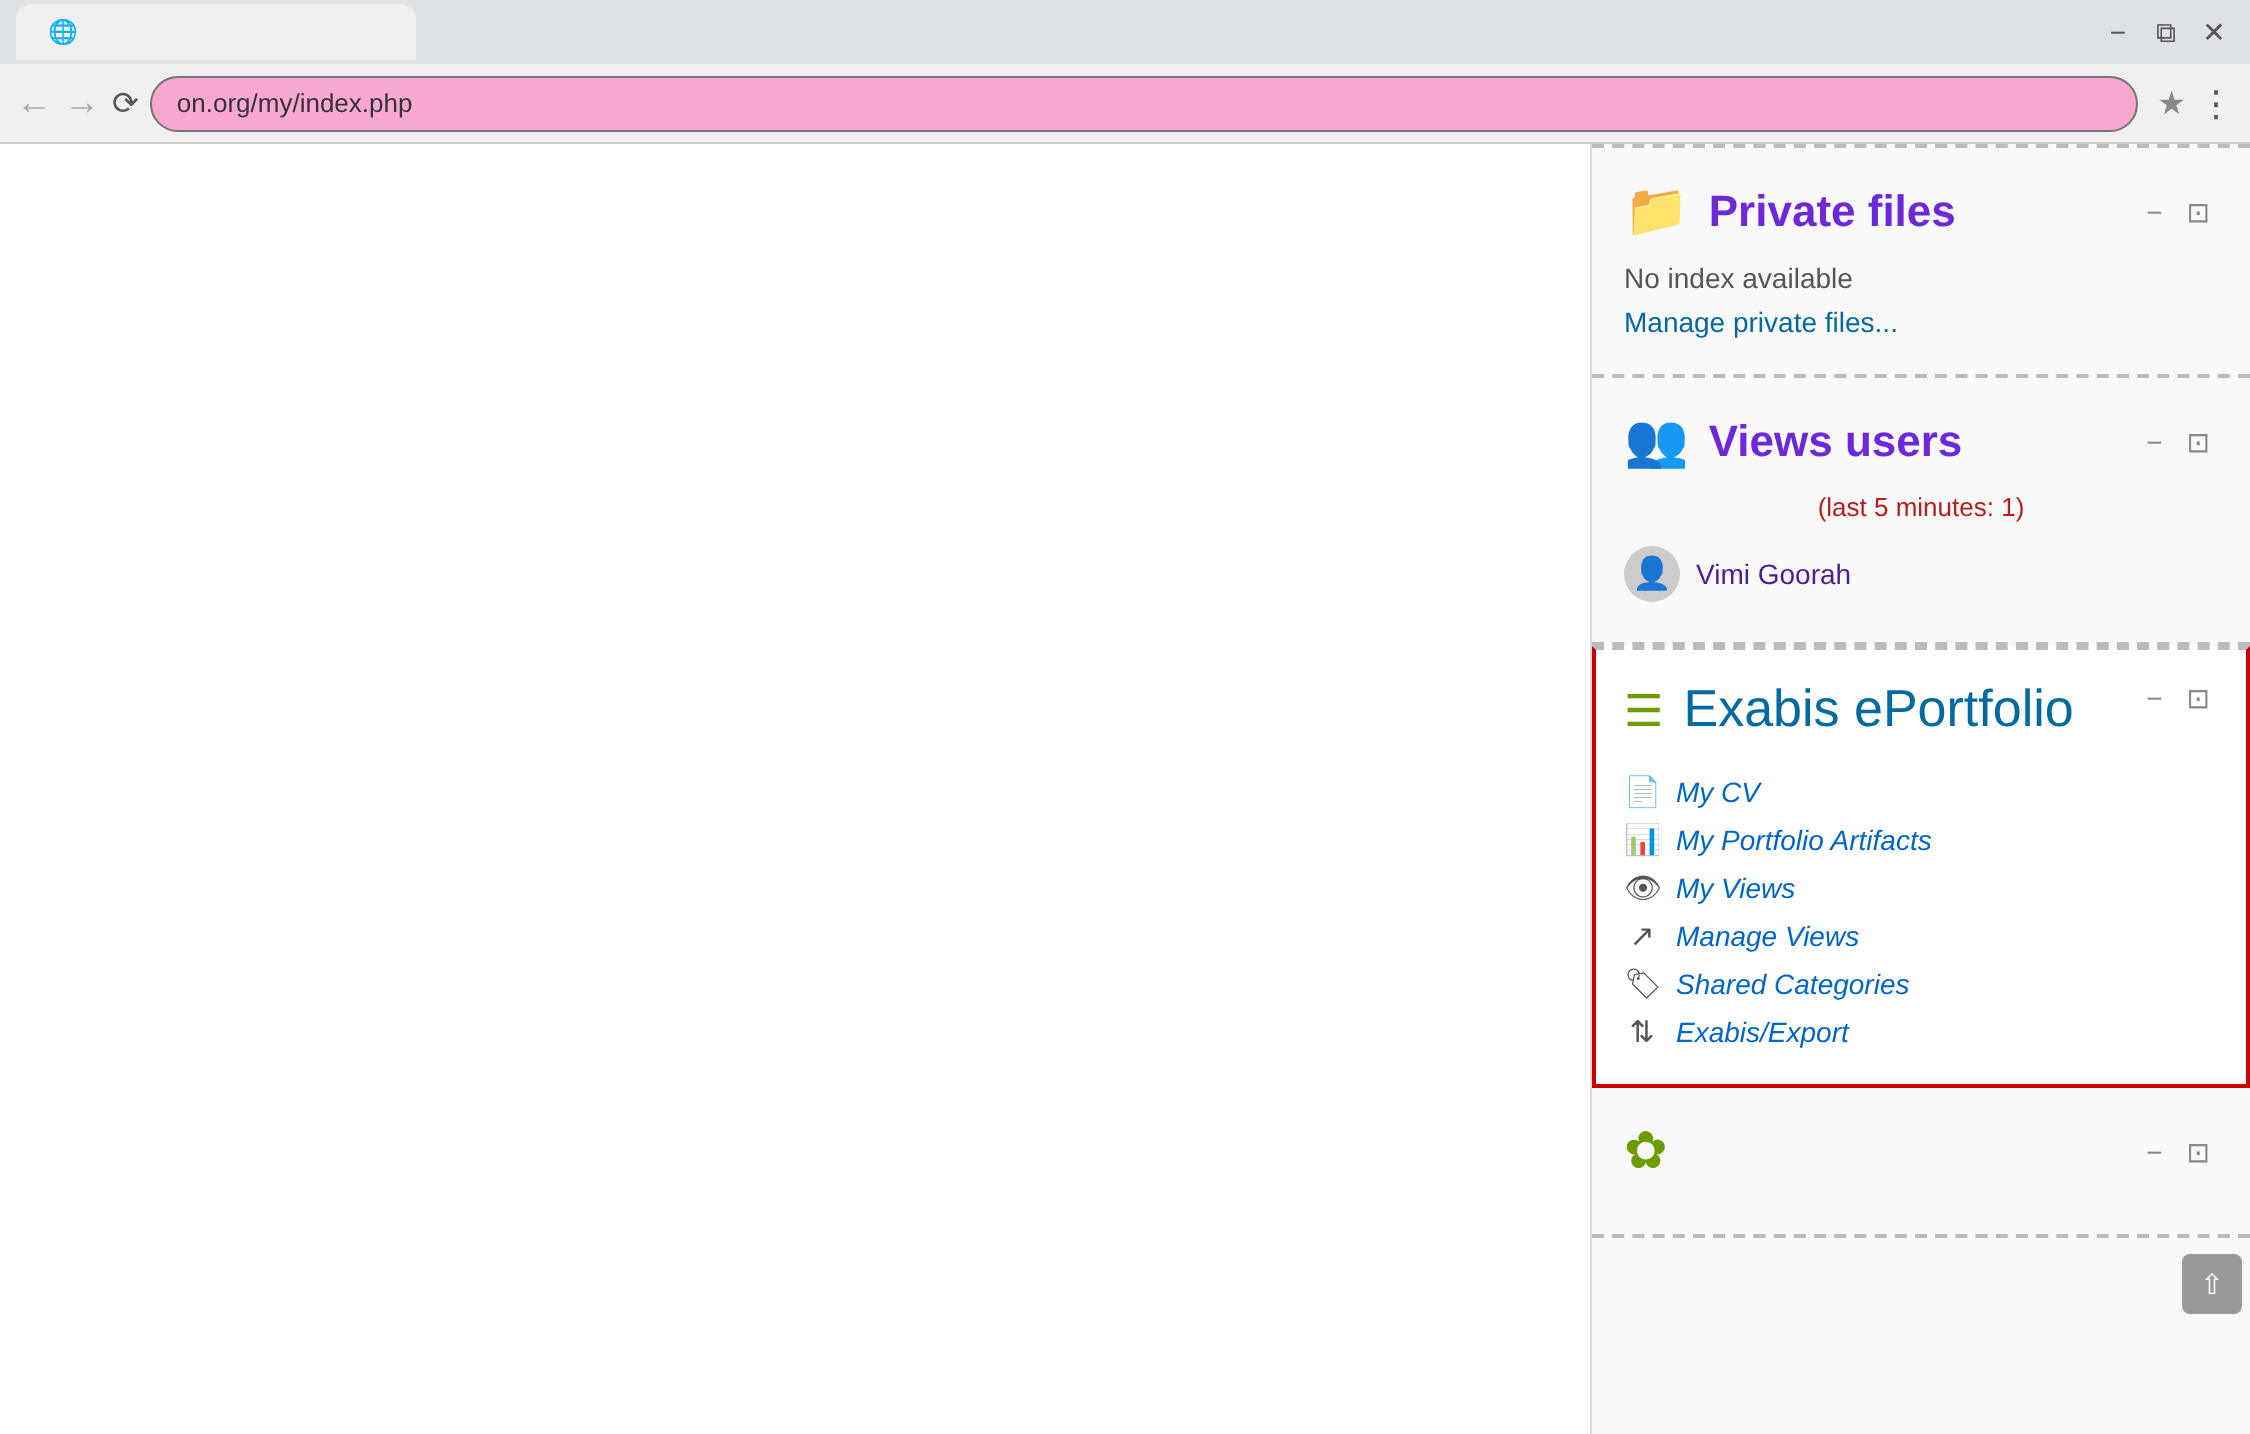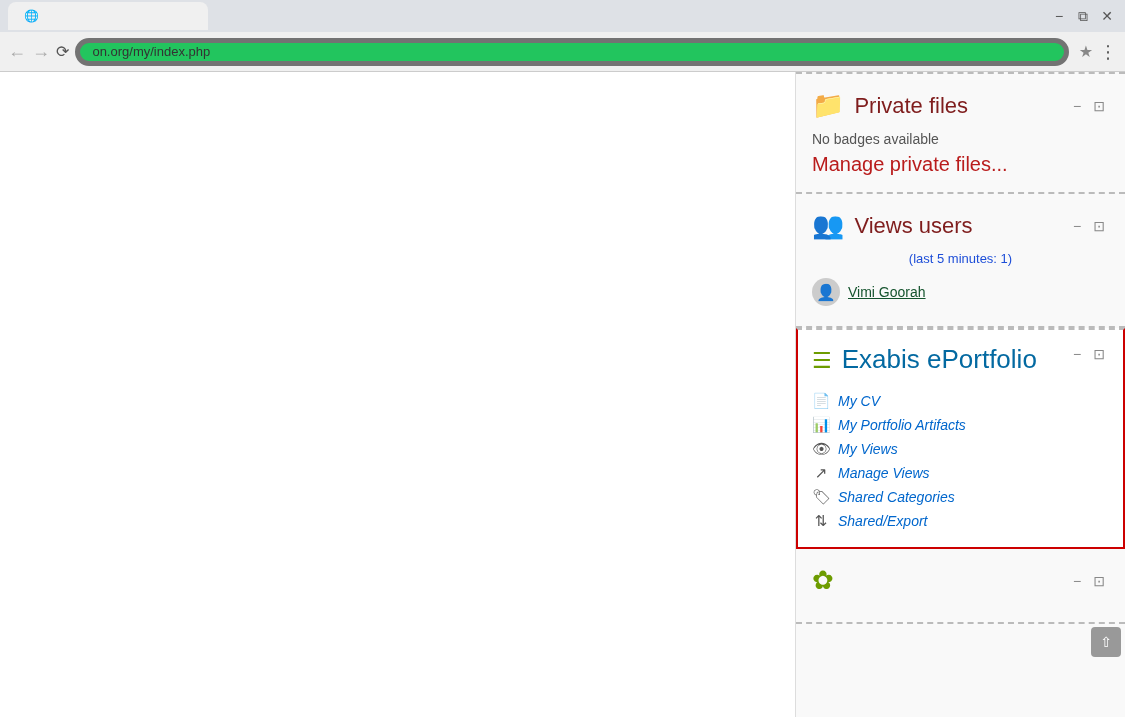--- a/index.html
+++ b/index.html
@@ -74,22 +74,22 @@
       display: flex;
       align-items: center;
       padding: 4px 8px;
       gap: 6px;
       border-bottom: 1px solid #ccc;
     }
 
     .address-bar {
       flex: 1;
       height: 28px;
-      background: #22c55e;
-      border: 5px solid #737373;
+      background: #f9a8d4;
+      border: 1px solid #737373;
       border-radius: 14px;
       padding: 0 12px;
       font-size: 13px;
       color: #333;
       display: flex;
       align-items: center;
     }
 
     .star-icon {
       color: #888;
@@ -140,22 +140,22 @@
     }
 
     .widget-title-area {
       display: flex;
       align-items: center;
       gap: 10px;
     }
 
     .widget-title {
       font-size: 22px;
-      font-weight: normal;
-      color: #7f1d1d;
+      font-weight: bold;
+      color: #6d28d9;
     }
 
     .widget-icon {
       color: #6d9c00;
       font-size: 26px;
     }
 
     .widget-controls {
       display: flex;
       gap: 4px;
@@ -168,29 +168,29 @@
       padding: 2px 4px;
     }
 
     .widget-text {
       font-size: 14px;
       color: #555;
       margin-bottom: 6px;
     }
 
     .widget-link {
-      font-size: 20px;
-      color: #b91c1c;
+      font-size: 14px;
+      color: #0369a1;
       text-decoration: none;
       cursor: pointer;
     }
 
     .user-time {
       font-size: 13px;
-      color: #1d4ed8;
+      color: #b91c1c;
       text-align: center;
       margin-bottom: 8px;
     }
 
     .user-row {
       display: flex;
       align-items: center;
       gap: 8px;
       padding: 4px 0;
     }
@@ -202,22 +202,21 @@
       background: #ccc;
       display: flex;
       align-items: center;
       justify-content: center;
       color: #888;
       font-size: 16px;
     }
 
     .user-name {
       font-size: 14px;
-      color: #14532d;
-      text-decoration: underline;
+      color: #4c1d95;
     }
 
     
     .widget-eportfolio {
       border: 2.5px solid #cc0000;
       margin: 4px;
       border-radius: 2px;
       padding: 14px 14px 14px 14px;
       background: white;
     }
@@ -350,21 +349,21 @@
         <div class="widget-header">
           <div class="widget-title-area">
             <span class="widget-icon">📁</span>
             <span class="widget-title">Private files</span>
           </div>
           <div class="widget-controls">
             <span class="widget-control">−</span>
             <span class="widget-control">⊡</span>
           </div>
         </div>
-        <p class="widget-text">No badges available</p>
+        <p class="widget-text">No index available</p>
         <a class="widget-link">Manage private files...</a>
       </div>
 
       <div class="widget">
         <div class="widget-header">
           <div class="widget-title-area">
             <span class="widget-icon">👥</span>
             <span class="widget-title">Views users</span>
           </div>
           <div class="widget-controls">
@@ -408,21 +407,21 @@
           <li>
             <span class="menu-item-icon">↗</span>
             <a class="menu-item-link">Manage Views</a>
           </li>
           <li>
             <span class="menu-item-icon">🏷</span>
             <a class="menu-item-link">Shared Categories</a>
           </li>
           <li>
             <span class="menu-item-icon">⇅</span>
-            <a class="menu-item-link">Shared/Export</a>
+            <a class="menu-item-link">Exabis/Export</a>
           </li>
         </ul>
       </div>
 
       <div class="widget">
         <div class="widget-header">
           <div class="widget-title-area">
             <span class="widget-icon" style="color:#6d9c00;">✿</span>
           </div>
           <div class="widget-controls">

